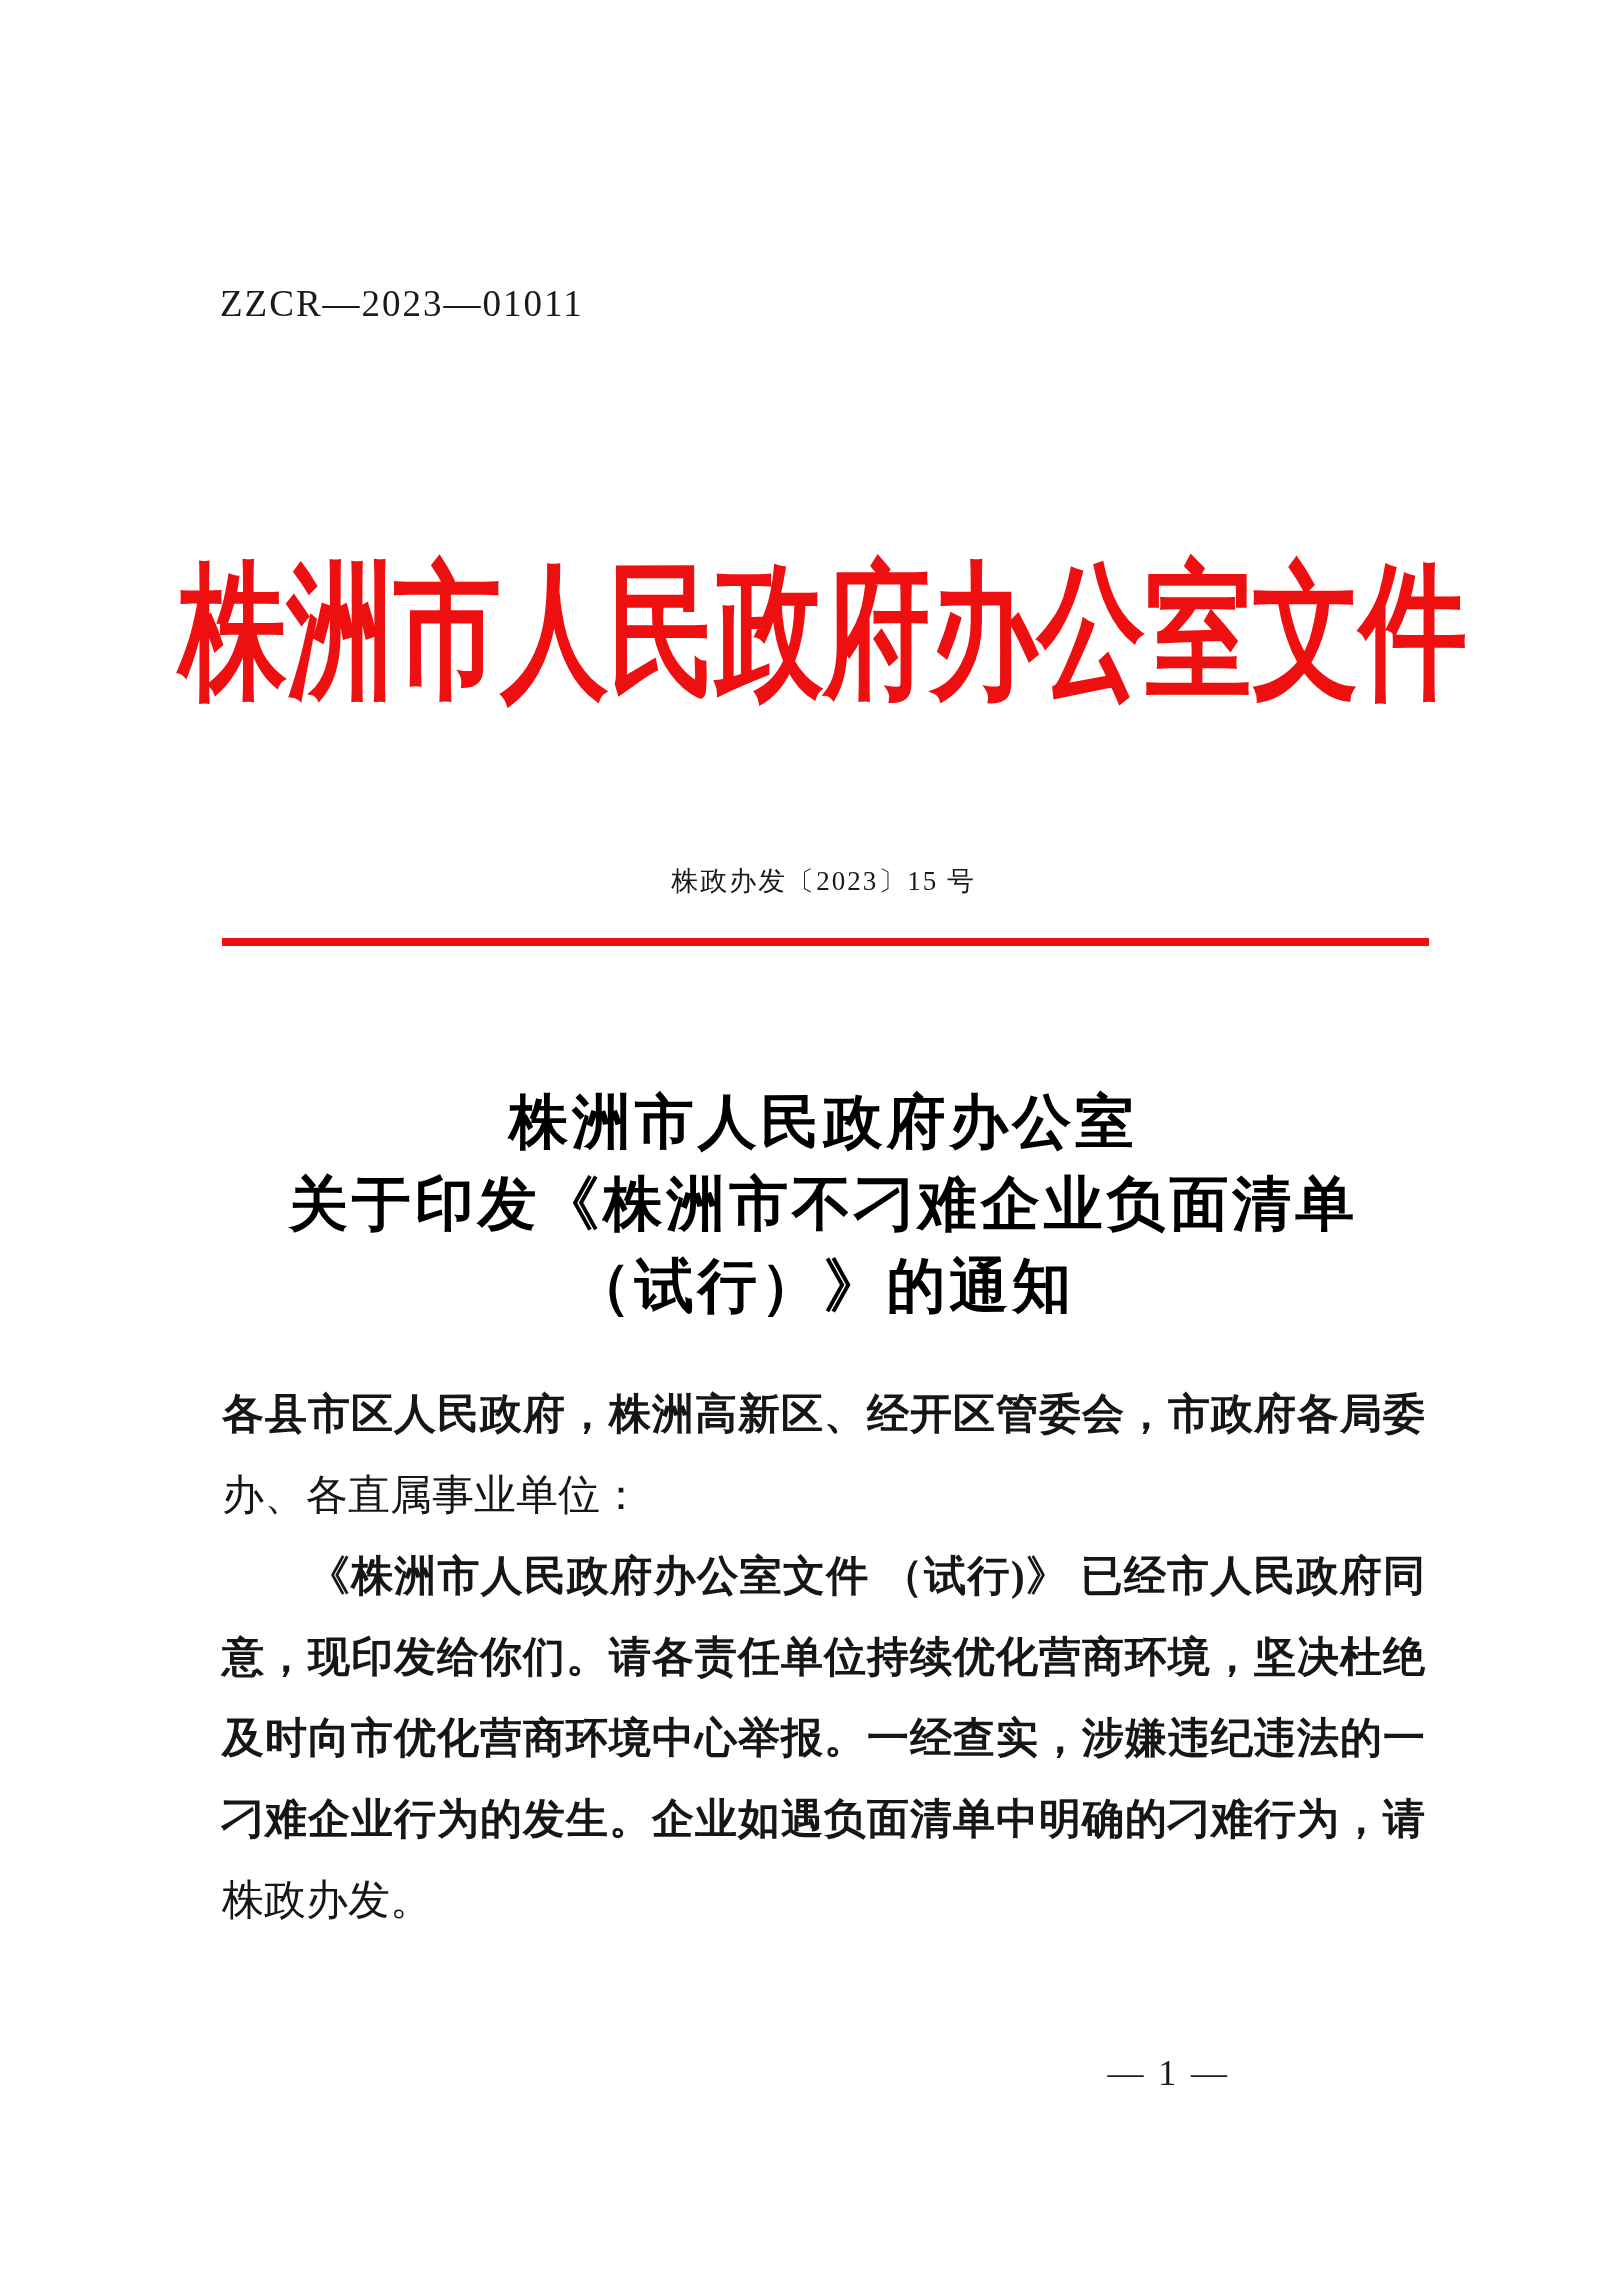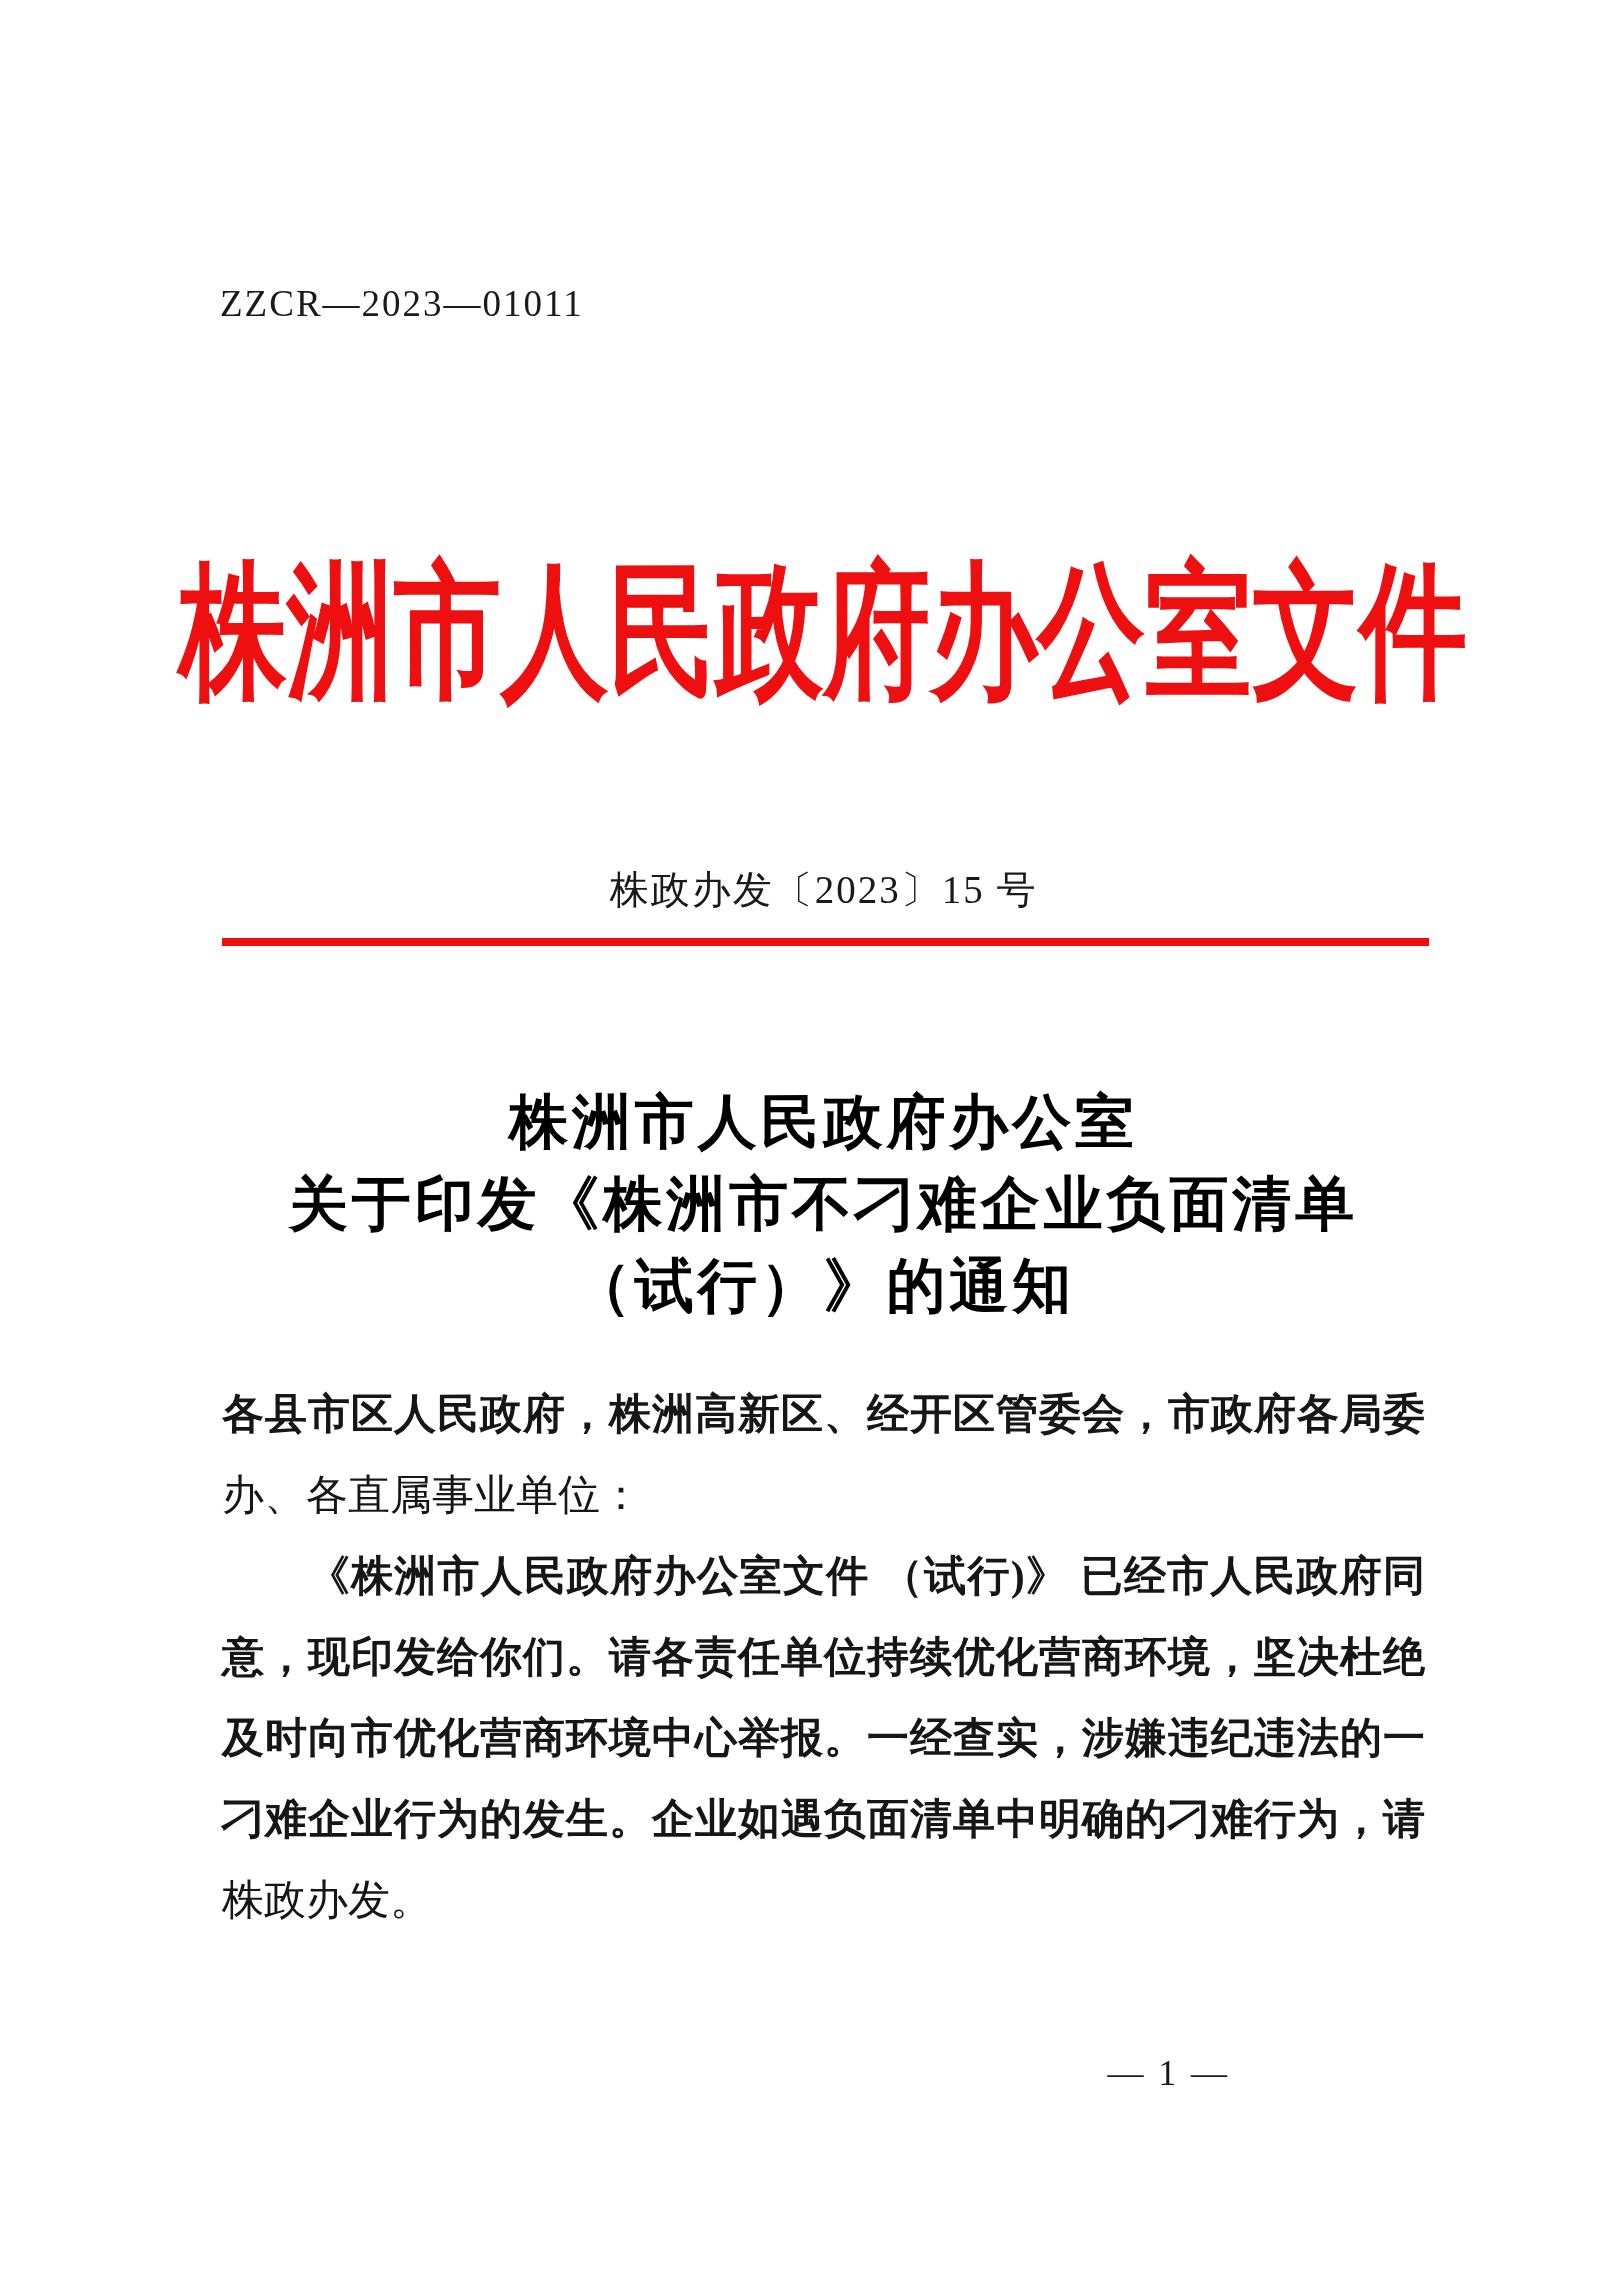--- a/index.html
+++ b/index.html
@@ -41,21 +41,21 @@
     color: #ee1010;
     font-family: "Liberation Serif", "DejaVu Serif", serif;
   }
   
   .doc-number {
     position: absolute;
     left: 222px;
     width: 1203px;
     top: 863px;
     text-align: center;
-    font-size: 39px;
+    font-size: 27px;
     letter-spacing: 2px;
     color: #1a1a1a;
     white-space: nowrap;
   }
   
   .red-line {
     position: absolute;
     left: 222px;
     top: 938px;
     width: 1207px;

